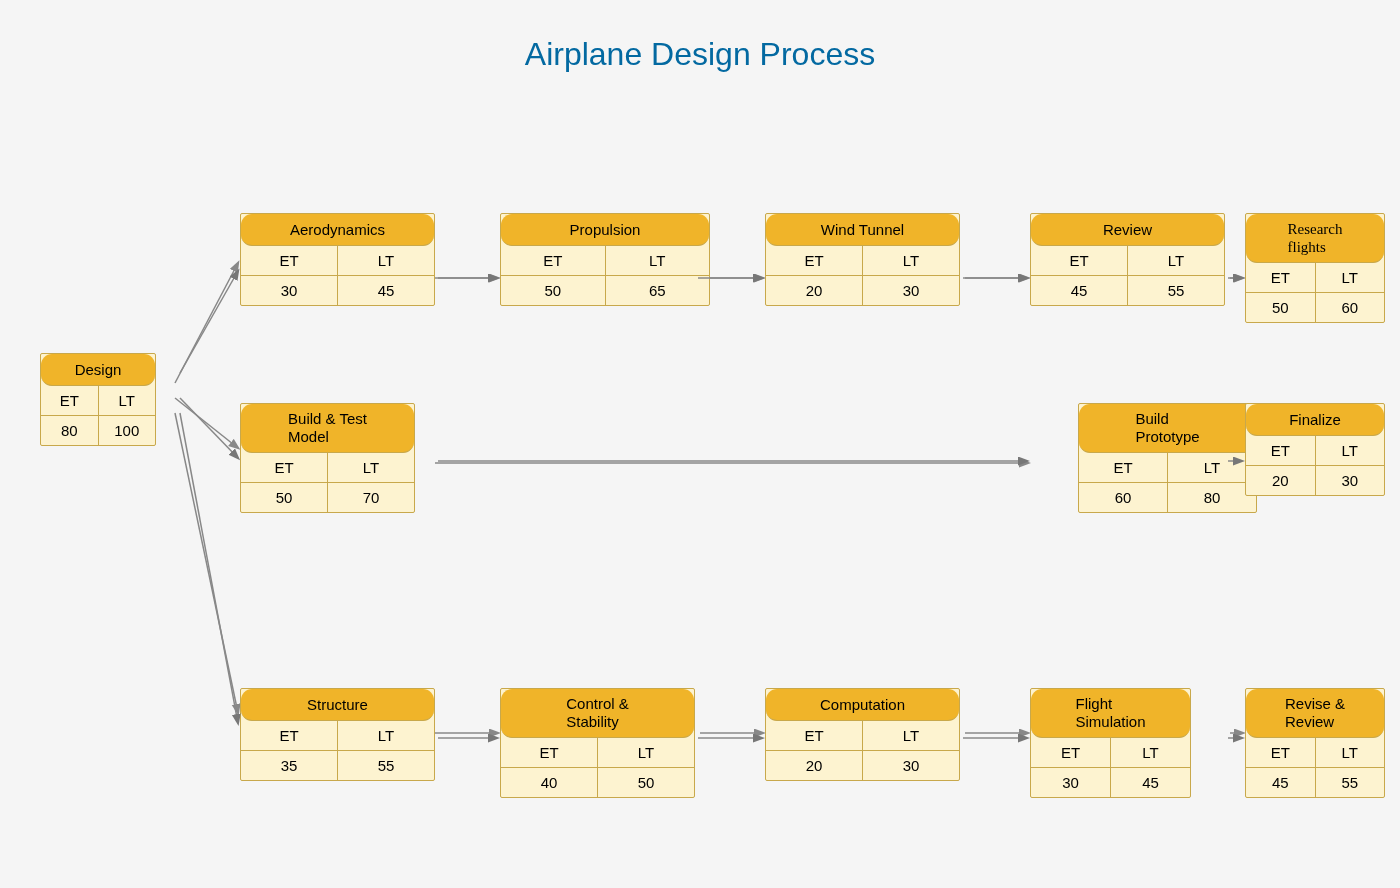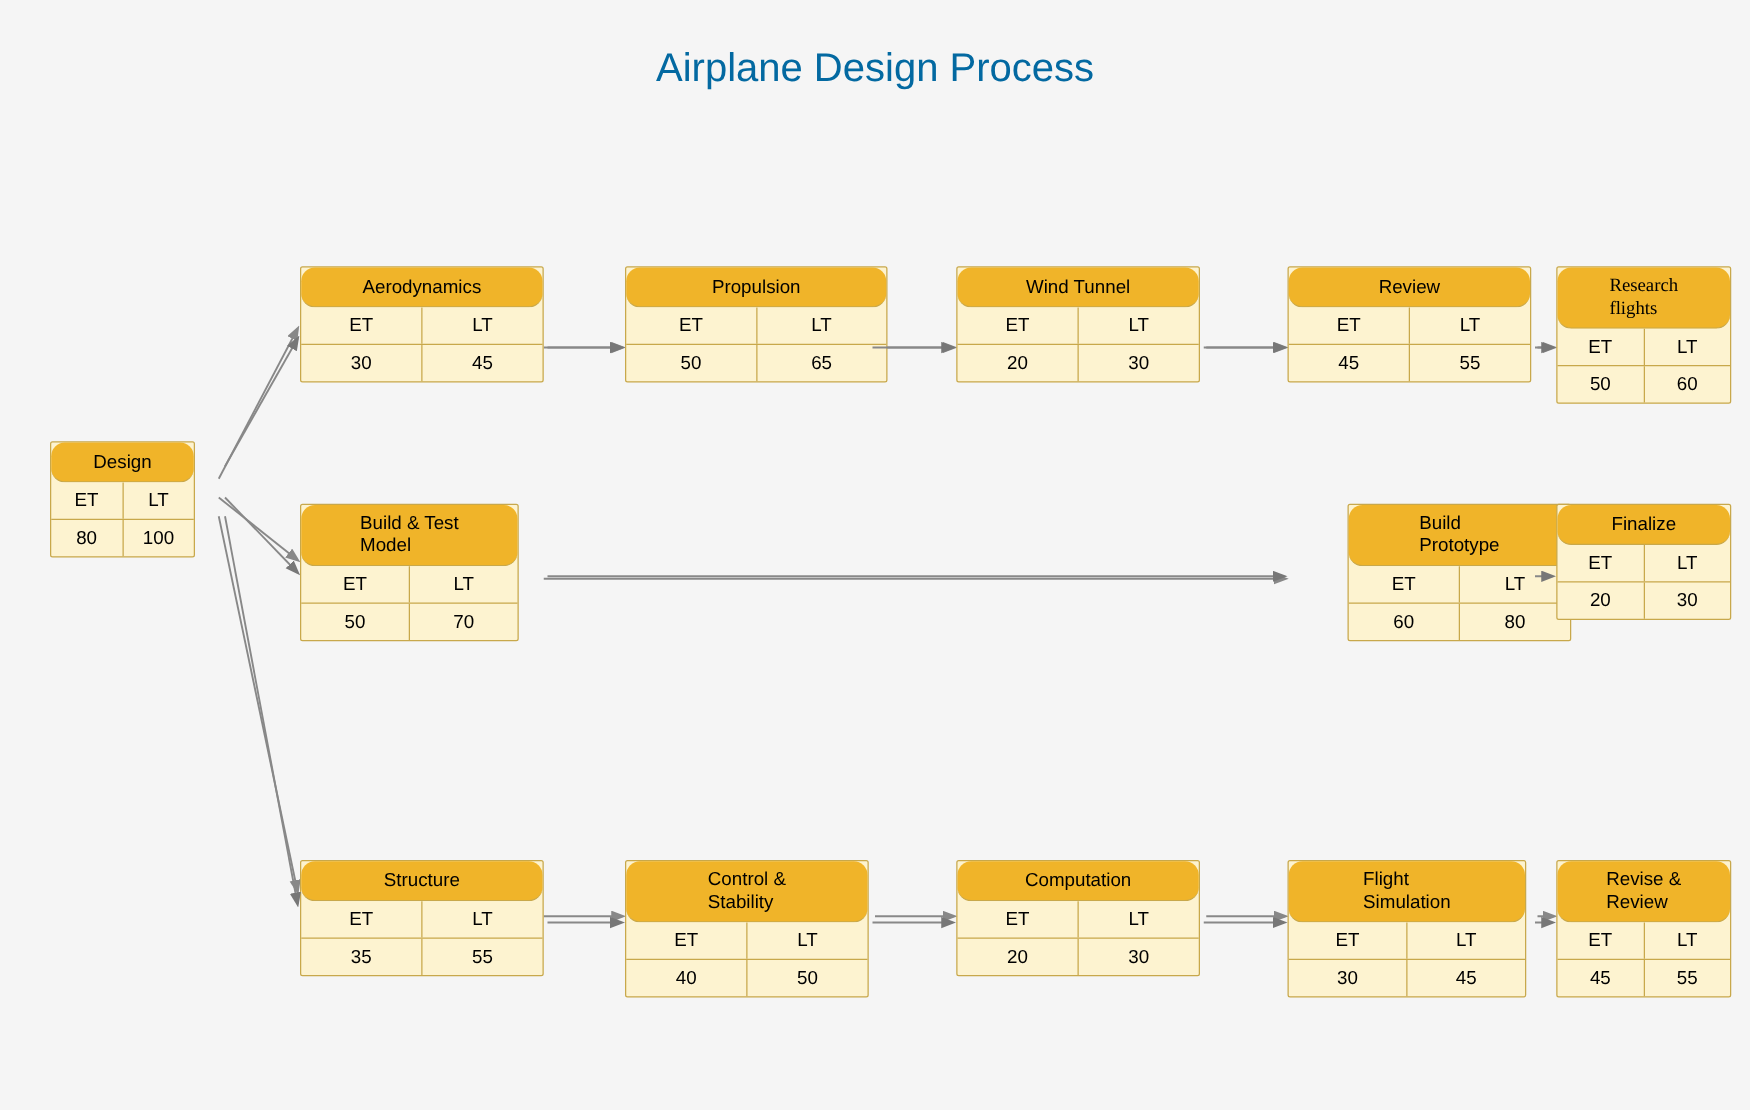--- a/index.html
+++ b/index.html
@@ -271,21 +271,21 @@
         <div class="node-cell">ET</div>
         <div class="node-cell">LT</div>
       </div>
       <div class="node-row-values">
         <div class="node-cell">20</div>
         <div class="node-cell">30</div>
       </div>
     </div>
   </div>
 
-  <div class="node" style="left:1020px; top:595px; width:191px;">
+  <div class="node" style="left:1020px; top:595px; width:161px;">
     <div class="node-header" style="white-space: pre-line;">Flight
 Simulation</div>
     <div class="node-body">
       <div class="node-row-labels">
         <div class="node-cell">ET</div>
         <div class="node-cell">LT</div>
       </div>
       <div class="node-row-values">
         <div class="node-cell">30</div>
         <div class="node-cell">45</div>

